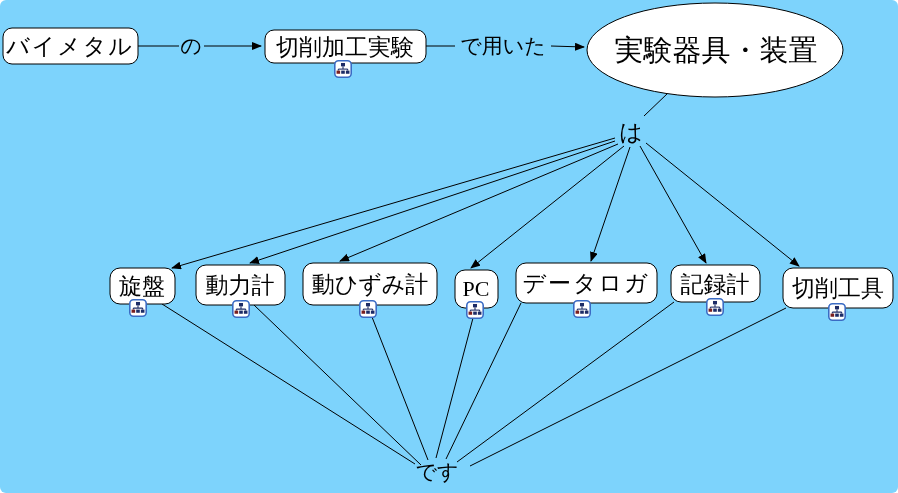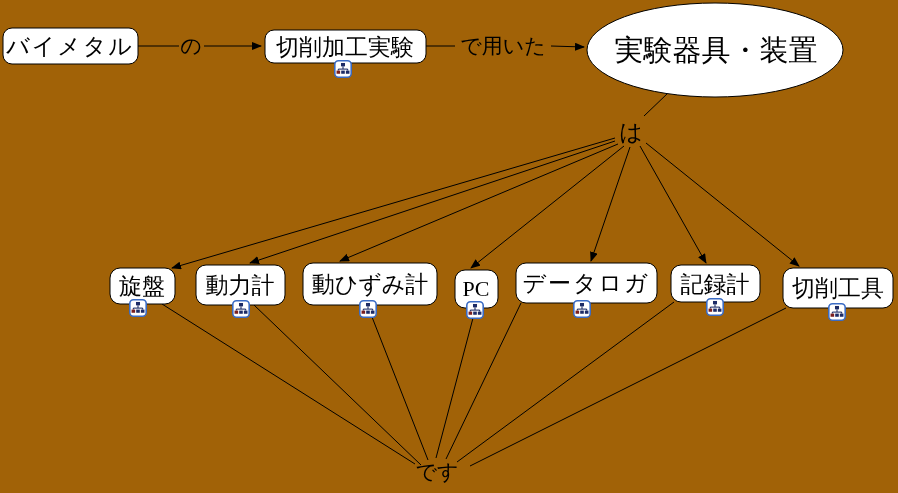--- a/index.html
+++ b/index.html
@@ -5,22 +5,23 @@
   html, body {
     margin: 0;
     padding: 0;
     background: #ffffff;
     font-family: "Liberation Serif", "DejaVu Serif", serif;
   }
   .canvas-wrap {
     position: relative;
     width: 898px;
     height: 493px;
-    background: #a16207;
+    background: #7dd3fc;
     overflow: hidden;
+    border-radius: 6px;
   }
   svg { display: block; }
   text {
     font-family: "Liberation Serif", "DejaVu Serif", serif;
     fill: #000000;
   }
   .concept-box {
     fill: #ffffff;
     stroke: #000000;
     stroke-width: 1;

